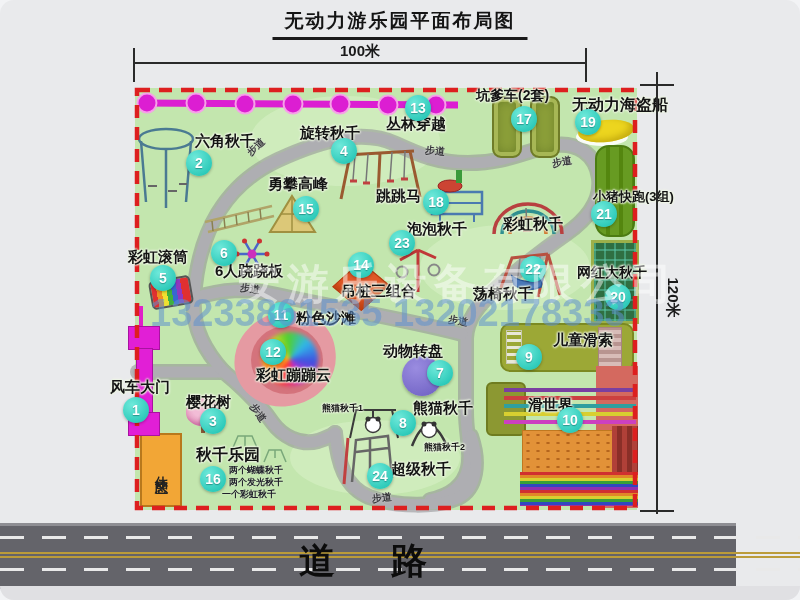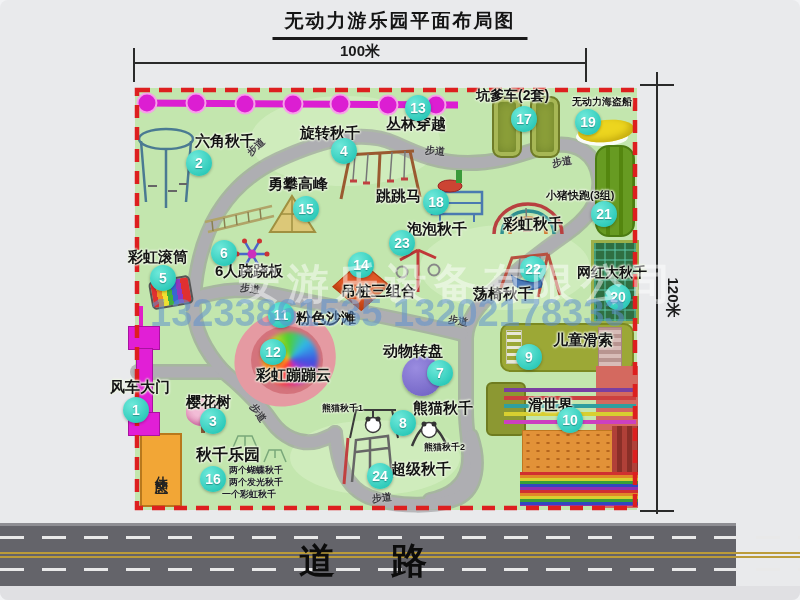--- a/index.html
+++ b/index.html
@@ -1,16 +1,16 @@
 <!DOCTYPE html>
 <html><head>
 <meta charset="utf-8">
 <style>
   html,body{margin:0;padding:0;background:#f2f3f5;font-family:"Liberation Sans","DejaVu Sans",sans-serif;}
-  #stage{position:relative;width:800px;height:600px;margin:0 auto;background:#e9eaec;overflow:hidden;border-radius:8px;}
+  #stage{position:relative;width:800px;height:600px;margin:0 auto;background:#e9eaec;overflow:hidden;border-radius:14px;}
   
   .title{position:absolute;top:8px;left:50%;transform:translateX(-50%);font-size:19px;font-weight:700;color:#141414;letter-spacing:2px;border-bottom:3px solid #1a1a1a;padding:0 12px 3px 12px;white-space:nowrap;z-index:8;}
   
   .dimline{position:absolute;background:#2a2a2a;z-index:8;}
   .dimlabel{position:absolute;font-size:15px;font-weight:700;color:#1a1a1a;white-space:nowrap;z-index:8;}
   
   .map-bg{position:absolute;left:135px;top:88px;width:502px;height:422px;background:#c3e6ae;z-index:1;}
   .patch{position:absolute;background:#d6f0c3;border-radius:50%;opacity:.65;z-index:1;}
   svg.layer{position:absolute;left:0;top:0;z-index:2;pointer-events:none;}
   svg.icons{z-index:4;}
@@ -251,23 +251,23 @@
   <div class="lbl" style="left:553px;top:331px;">儿童滑索</div>
   <div class="lbl" style="left:528px;top:396px;">滑世界</div>
   <div class="lbl" style="left:296px;top:309px;">粉色沙滩</div>
   <div class="lbl" style="left:256px;top:366px;">彩虹蹦蹦云</div>
   <div class="lbl" style="left:386px;top:115px;">丛林穿越</div>
   <div class="lbl" style="left:341px;top:282px;">吊桩三组合</div>
   <div class="lbl" style="left:268px;top:175px;">勇攀高峰</div>
   <div class="lbl" style="left:196px;top:445px;font-size:16px;">秋千乐园</div>
   <div class="lbl" style="left:476px;top:87px;font-size:14px;">坑爹车(2套)</div>
   <div class="lbl" style="left:376px;top:187px;">跳跳马</div>
-  <div class="lbl" style="left:572px;top:95px;font-size:10px;">无动力海盗船</div>
+  <div class="lbl" style="left:572px;top:95px;font-size:16px;">无动力海盗船</div>
   <div class="lbl" style="left:577px;top:264px;font-size:14px;">网红大秋千</div>
-  <div class="lbl" style="left:546px;top:188px;font-size:11px;">小猪快跑(3组)</div>
+  <div class="lbl" style="left:593px;top:188px;font-size:13px;">小猪快跑(3组)</div>
   <div class="lbl" style="left:473px;top:285px;">荡椅秋千</div>
   <div class="lbl" style="left:407px;top:220px;">泡泡秋千</div>
   <div class="lbl" style="left:391px;top:460px;">超级秋千</div>
   <div class="lbl" style="left:503px;top:215px;">彩虹秋千</div>
   <div class="lbl sm" style="left:322px;top:402px;">熊猫秋千1</div>
   <div class="lbl sm" style="left:424px;top:441px;">熊猫秋千2</div>
 
   <div class="details" style="left:229px;top:465px;text-align:center;">两个蝴蝶秋千</div>
   <div class="details" style="left:229px;top:477px;">两个发光秋千</div>
   <div class="details" style="left:222px;top:489px;">一个彩虹秋千</div>

